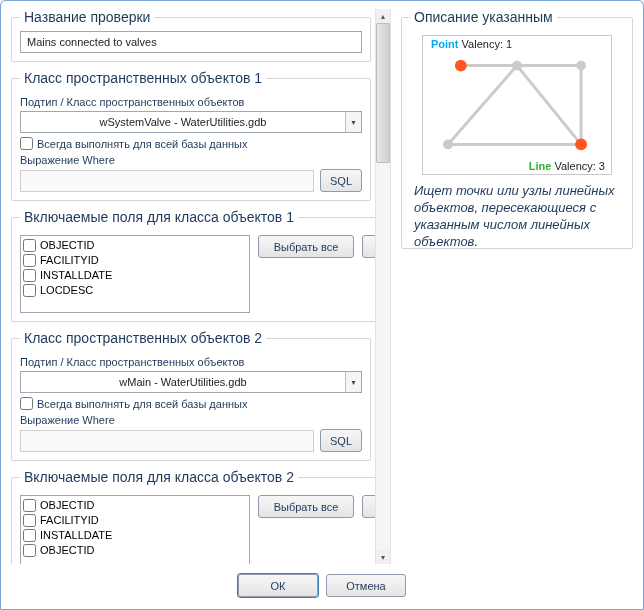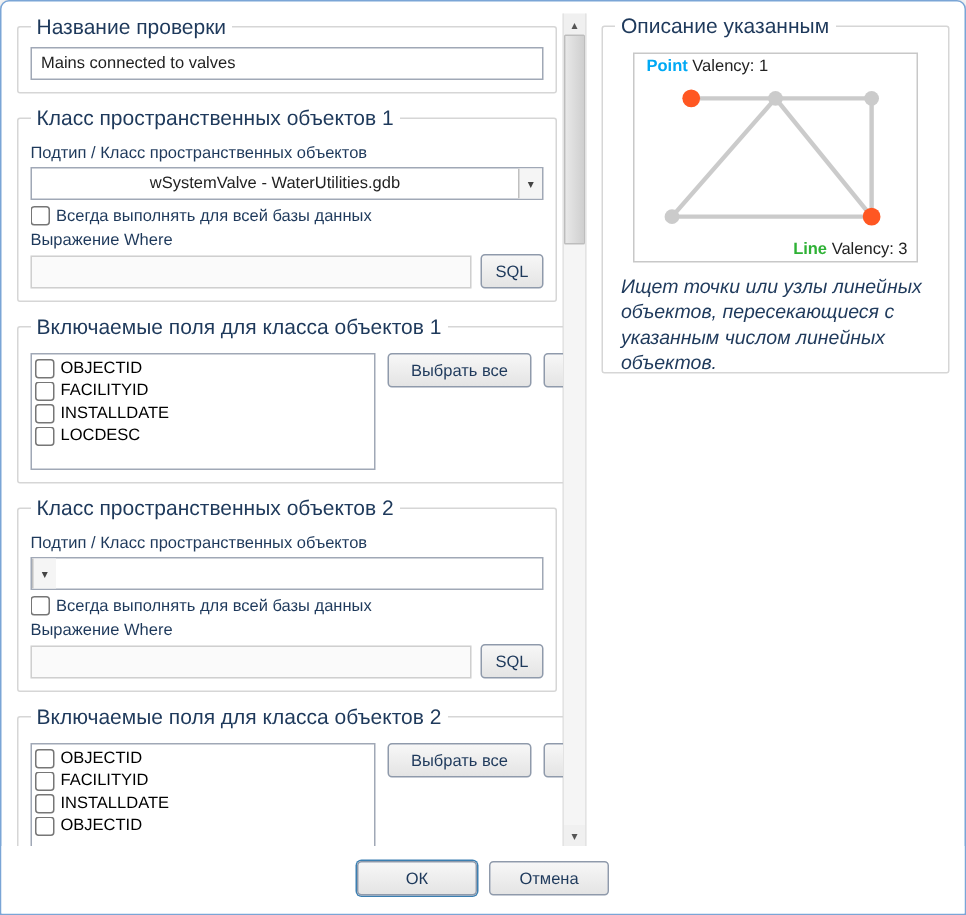--- a/index.html
+++ b/index.html
@@ -279,20 +279,21 @@
             <button class="btn">Выбрать все</button>
             <button class="btn">Очистить все</button>
           </div>
         </div>
       </fieldset>
 
       <fieldset>
         <legend>Класс пространственных объектов 2</legend>
         <span class="lbl">Подтип / Класс пространственных объектов</span>
         <div class="combo">
+          <span class="combo-text">wMain - WaterUtilities.gdb</span>
           <span class="combo-btn">▾</span>
         </div>
         <div class="chk-row">
           <input type="checkbox" class="chk" style="">
           <span class="chk-lbl">Всегда выполнять для всей базы данных</span>
         </div>
         <span class="lbl">Выражение Where</span>
         <div class="where-row">
           <input class="where-input" type="text" style="">
           <button class="btn btn-sql">SQL</button>

